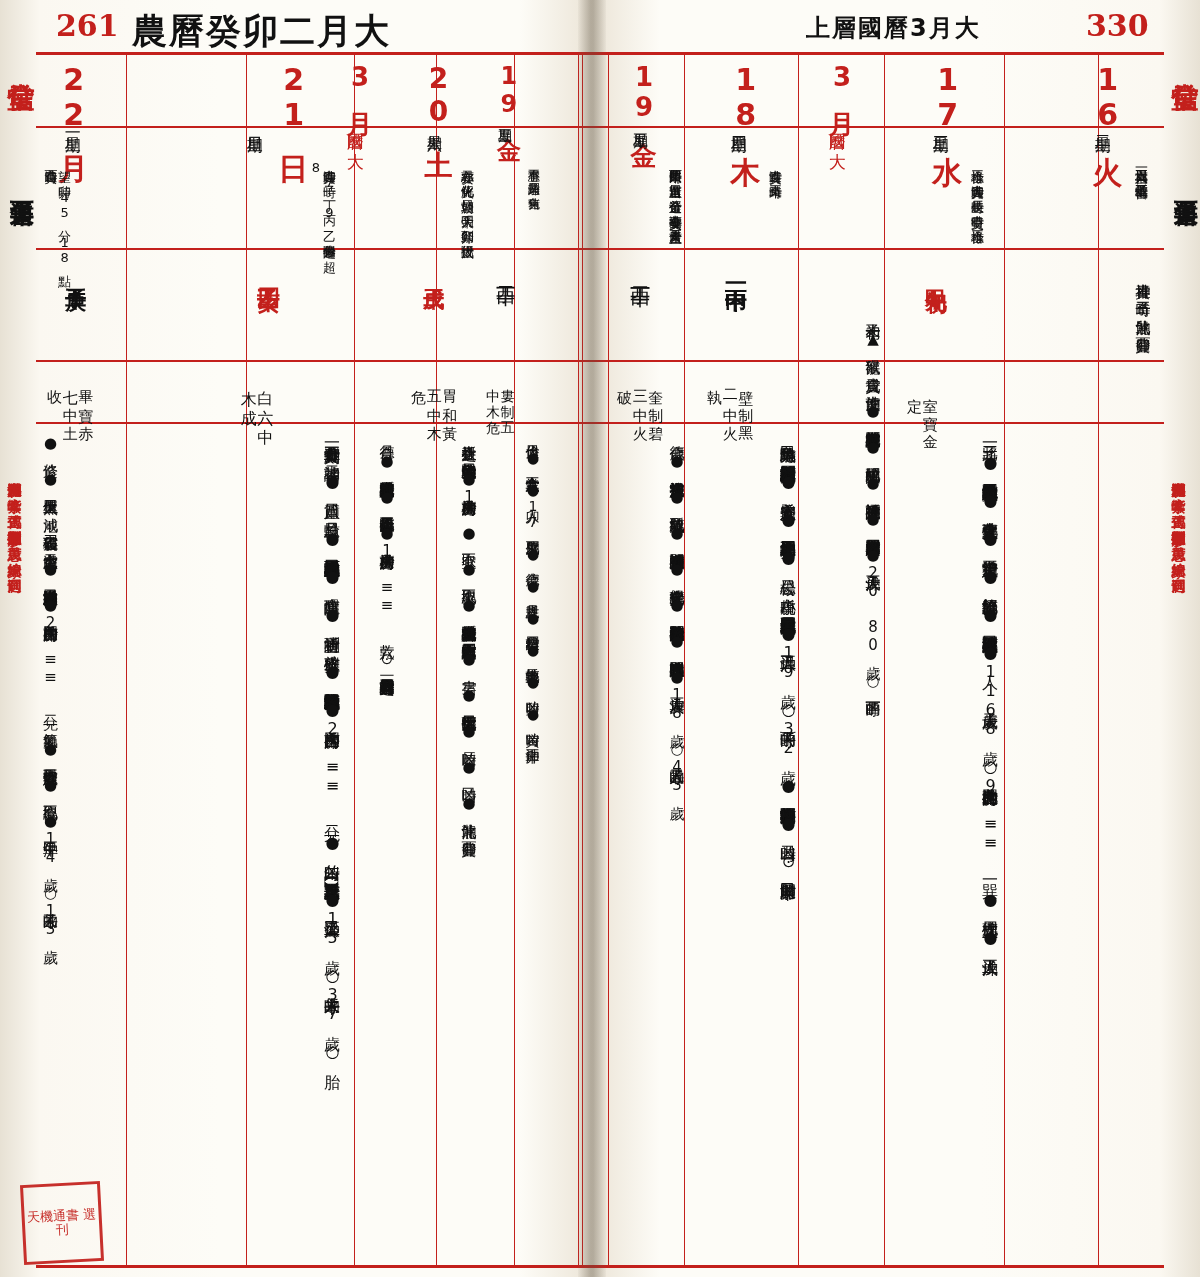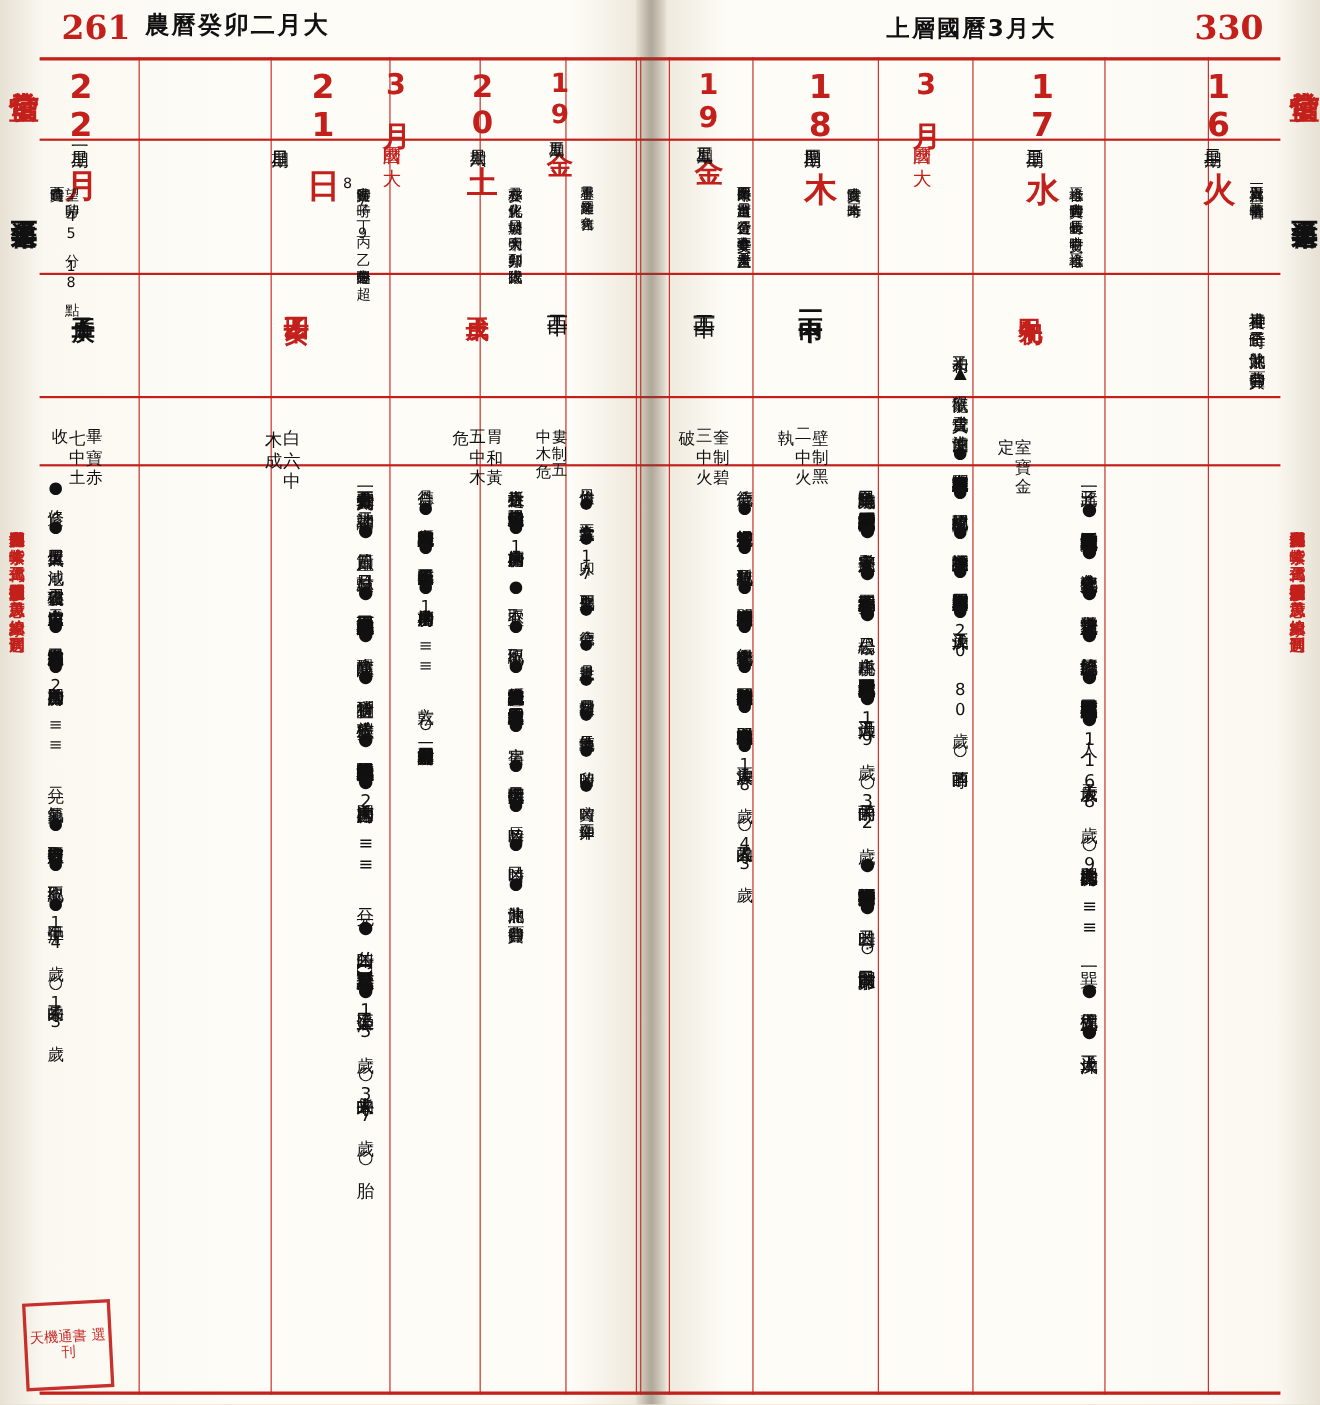--- a/index.html
+++ b/index.html
@@ -7,21 +7,21 @@
   #page{position:relative;width:1200px;height:1277px;background:#f5f1e8;overflow:hidden;}
   
   .paper{position:absolute;inset:0;background:
       linear-gradient(90deg,#e7e1d4 0px,#fbf8f1 40px,#fdfcf7 220px,#fdfcf7 520px,#efe9dd 578px,#e2dbcc 592px,#efe9dd 606px,#fdfcf7 660px,#fdfcf7 980px,#fbf8f1 1160px,#e7e1d4 1200px);}
   .spine{position:absolute;top:0;bottom:0;left:578px;width:28px;
       background:linear-gradient(90deg,rgba(120,110,95,.05),rgba(90,80,65,.35) 45%,rgba(90,80,65,.35) 55%,rgba(120,110,95,.05));}
   .red{color:#c3201c;}
   .blk{color:#111;}
   
   .hdr{position:absolute;left:0;right:0;top:0;height:52px;}
-  .hdr .t{position:absolute;font-weight:bold;color:#111;font-size:22px;letter-spacing:2px;}
+  .hdr .t{position:absolute;font-weight:bold;color:#111;font-size:35px;letter-spacing:2px;}
   .pgnum{position:absolute;color:#c3201c;font-size:30px;font-weight:bold;font-family:"DejaVu Serif","Liberation Serif",serif;}
   
   .frame{position:absolute;left:36px;top:52px;width:1128px;height:1216px;}
   .rule{position:absolute;background:#c3201c;}
   .colsep{position:absolute;top:0;bottom:0;width:1px;background:#c3201c;}
   
   .banner{position:absolute;top:52px;width:36px;height:1216px;text-align:center;}
   .banner .bt{writing-mode:vertical-rl;text-orientation:upright;font-size:26px;font-weight:bold;line-height:36px;}
   
   .cell{position:absolute;}
@@ -32,21 +32,21 @@
 </style>
 </head>
 <body>
 
 <div id="page">
   <div class="paper"></div>
 
   <div class="hdr">
     <div class="pgnum" style="left:56px;top:8px;">261</div>
     <div class="t" style="left:132px;top:8px;">農曆癸卯二月大</div>
-    <div class="t" style="left:806px;top:12px;font-size:21px;">上層國曆3月大</div>
+    <div class="t" style="left:806px;top:12px;font-size:24px;">上層國曆3月大</div>
     <div class="pgnum" style="left:1086px;top:8px;">330</div>
   </div>
 
   <div class="banner" style="left:0;">
     <div class="bt red" style="position:absolute;left:3px;top:10px;font-size:27px;">信發堂</div>
     <div class="bt blk" style="position:absolute;left:4px;top:130px;font-size:24px;">丁未年通書</div>
     <div class="bt red" style="position:absolute;left:6px;top:420px;font-size:14px;line-height:17px;">洪潮和傳係門人 李紫峰 王式傳 門生劉金泉授生廖淵用授 男茂志 媳家綸 同選刊</div>
   </div>
 
   <div class="banner" style="left:1164px;">

